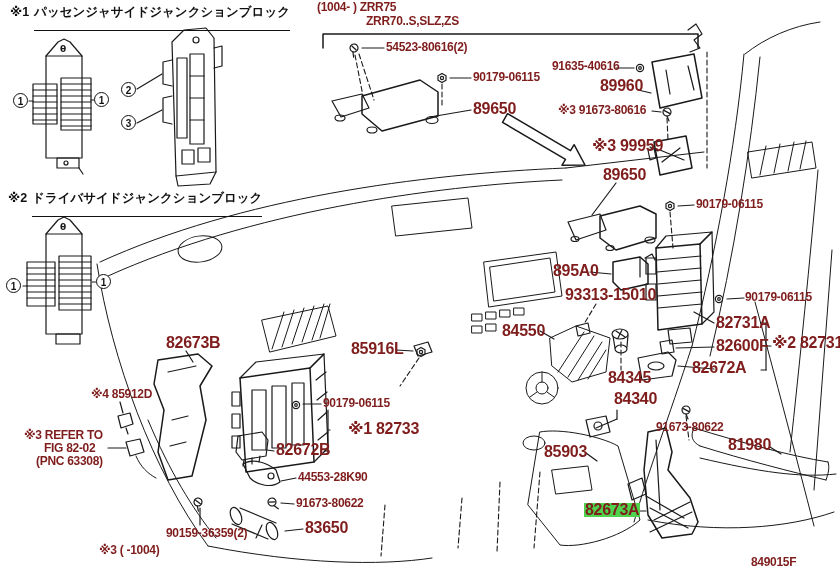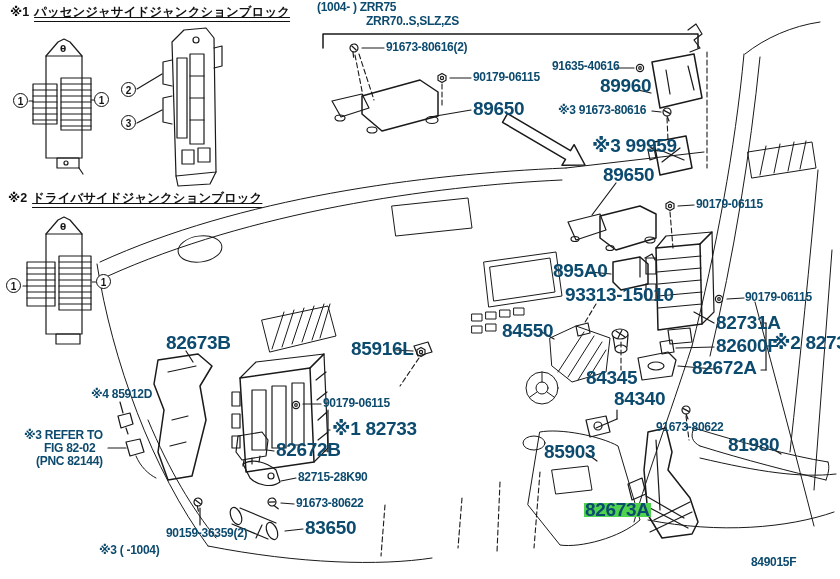--- a/index.html
+++ b/index.html
@@ -7,25 +7,25 @@
          font-family:"Liberation Sans","DejaVu Sans",sans-serif;color:#111;}
   svg{position:absolute;left:0;top:0;}
   .art path,.art line,.art rect,.art ellipse,.art circle,.art polygon,.art polyline{
       fill:none;stroke:#1a1a1a;stroke-width:1.2;stroke-linecap:round;stroke-linejoin:round;}
   .art .thin{stroke-width:1;}
   .art .thick{stroke-width:1.5;}
   .art .dash{stroke-dasharray:5 3;stroke-width:1.1;}
   .art .white{fill:#fff;}
   .art text{fill:#1a1a1a;stroke:none;font:bold 9px "DejaVu Sans",sans-serif;}
   .lbl{position:absolute;font-weight:bold;font-size:12px;line-height:13px;
-       letter-spacing:-0.3px;white-space:nowrap;color:#0c4a6e;}
-  .big{font-size:19px;line-height:14px;}
+       letter-spacing:-0.3px;white-space:nowrap;color:#7f1d1d;}
+  .big{font-size:16px;line-height:14px;}
   .hl{background:#4fd34f;padding:0 1px;}
   .jp{position:absolute;font-weight:bold;font-size:12.5px;white-space:nowrap;display:flex;gap:5px;}
-  .jp .ttl{border-bottom:1.6px solid #111;padding-bottom:0;text-decoration:underline;}
+  .jp .ttl{border-bottom:1.6px solid #111;padding-bottom:9px;}
   .callout{position:absolute;width:15px;height:15px;border:1.6px solid #111;border-radius:50%;
        font-weight:bold;font-size:10px;line-height:15px;text-align:center;background:#fff;box-sizing:border-box;}
   .tbl{position:absolute;left:12px;top:477px;border-collapse:collapse;}
   .tbl td,.tbl th{border:1.7px solid #111;font-weight:bold;font-size:11.5px;
        text-align:center;padding:0;height:19px;background:#fff;}
   .tbl .cno{width:30px;}
   .tbl .cpnc{width:56px;font-size:12.5px;letter-spacing:-0.3px;}
   .cnum{display:inline-block;width:13px;height:13px;border:1.4px solid #111;border-radius:50%;
        line-height:13px;font-size:9.5px;text-align:center;vertical-align:middle;}
 </style>
@@ -349,53 +349,53 @@
   <span>※1</span>
   <span class="ttl">パッセンジャサイドジャンクションブロック</span>
 </div>
 <div class="jp" style="left:8px;top:190px">
   <span>※2</span>
   <span class="ttl">ドライバサイドジャンクションブロック</span>
 </div>
 <div class="lbl" style="left:317px;top:1px">(1004-      ) ZRR75</div>
 <div class="lbl" style="left:366px;top:15px">ZRR70..S,SLZ,ZS</div>
 
-<div class="lbl" style="left:386px;top:41px">91673-80616(2)</div>
+<div class="lbl" style="left:386px;top:41px">54523-80616(2)</div>
 <div class="lbl" style="left:473px;top:71px">90179-06115</div>
 <div class="lbl big" style="left:473px;top:102px">89650</div>
 <div class="lbl" style="left:552px;top:60px">91635-40616</div>
 <div class="lbl big" style="left:600px;top:79px">89960</div>
 <div class="lbl" style="left:558px;top:104px">※3 91673-80616</div>
 <div class="lbl big" style="left:592px;top:139px">※3 99959</div>
 <div class="lbl big" style="left:603px;top:168px">89650</div>
 <div class="lbl" style="left:696px;top:198px">90179-06115</div>
 <div class="lbl big" style="left:553px;top:264px">895A0</div>
 <div class="lbl big" style="left:565px;top:288px">93313-15010</div>
 <div class="lbl" style="left:745px;top:291px">90179-06115</div>
 <div class="lbl big" style="left:716px;top:316px">82731A</div>
 <div class="lbl big" style="left:716px;top:339px">82600F</div>
 <div class="lbl big" style="left:772px;top:336px">※2 82731</div>
 <div class="lbl big" style="left:692px;top:361px">82672A</div>
 <div class="lbl big" style="left:502px;top:324px">84550</div>
-<div class="lbl big" style="left:586px;top:371px">84345</div>
+<div class="lbl big" style="left:608px;top:371px">84345</div>
 <div class="lbl big" style="left:614px;top:392px">84340</div>
 <div class="lbl" style="left:656px;top:421px">91673-80622</div>
 <div class="lbl big" style="left:728px;top:438px">81980</div>
 <div class="lbl big" style="left:544px;top:445px">85903</div>
 <div class="lbl big hl" style="left:584px;top:503px">82673A</div>
 <div class="lbl big" style="left:166px;top:336px">82673B</div>
 <div class="lbl big" style="left:351px;top:342px">85916L</div>
 <div class="lbl" style="left:323px;top:397px">90179-06115</div>
-<div class="lbl big" style="left:332px;top:422px">※1 82733</div>
+<div class="lbl big" style="left:348px;top:422px">※1 82733</div>
 <div class="lbl" style="left:91px;top:388px">※4 85912D</div>
 <div class="lbl" style="left:24px;top:429px">※3 REFER TO</div>
 <div class="lbl" style="left:44px;top:442px">FIG 82-02</div>
-<div class="lbl" style="left:36px;top:455px">(PNC 82144)</div>
+<div class="lbl" style="left:36px;top:455px">(PNC 63308)</div>
 <div class="lbl big" style="left:276px;top:443px">82672B</div>
-<div class="lbl" style="left:298px;top:471px">82715-28K90</div>
+<div class="lbl" style="left:298px;top:471px">44553-28K90</div>
 <div class="lbl" style="left:296px;top:497px">91673-80622</div>
 <div class="lbl" style="left:166px;top:527px">90159-36359(2)</div>
 <div class="lbl big" style="left:305px;top:521px">83650</div>
 
 <span class="callout" style="left:13px;top:93px">1</span>
 <span class="callout" style="left:94px;top:92px">1</span>
 <span class="callout" style="left:121px;top:82px">2</span>
 <span class="callout" style="left:121px;top:115px">3</span>
 <span class="callout" style="left:6px;top:278px">1</span>
 <span class="callout" style="left:96px;top:274px">1</span>

